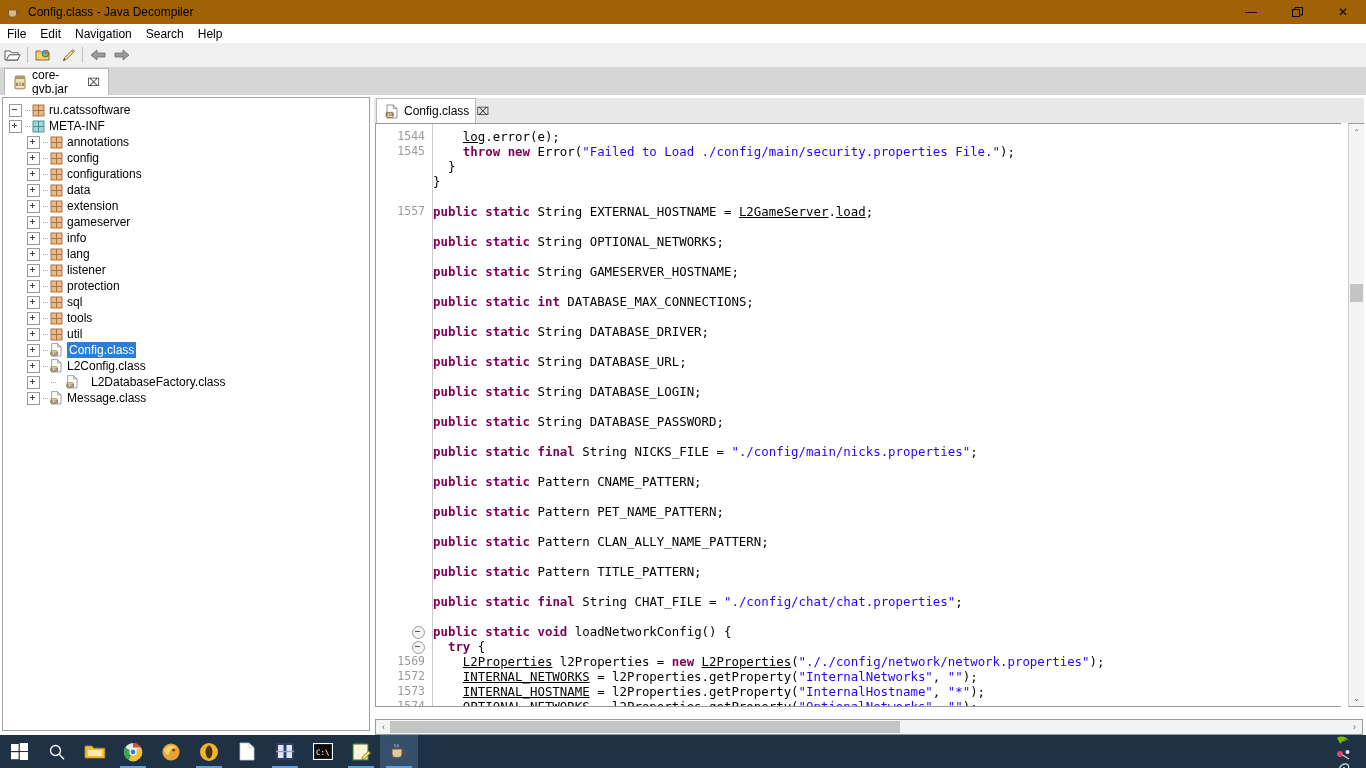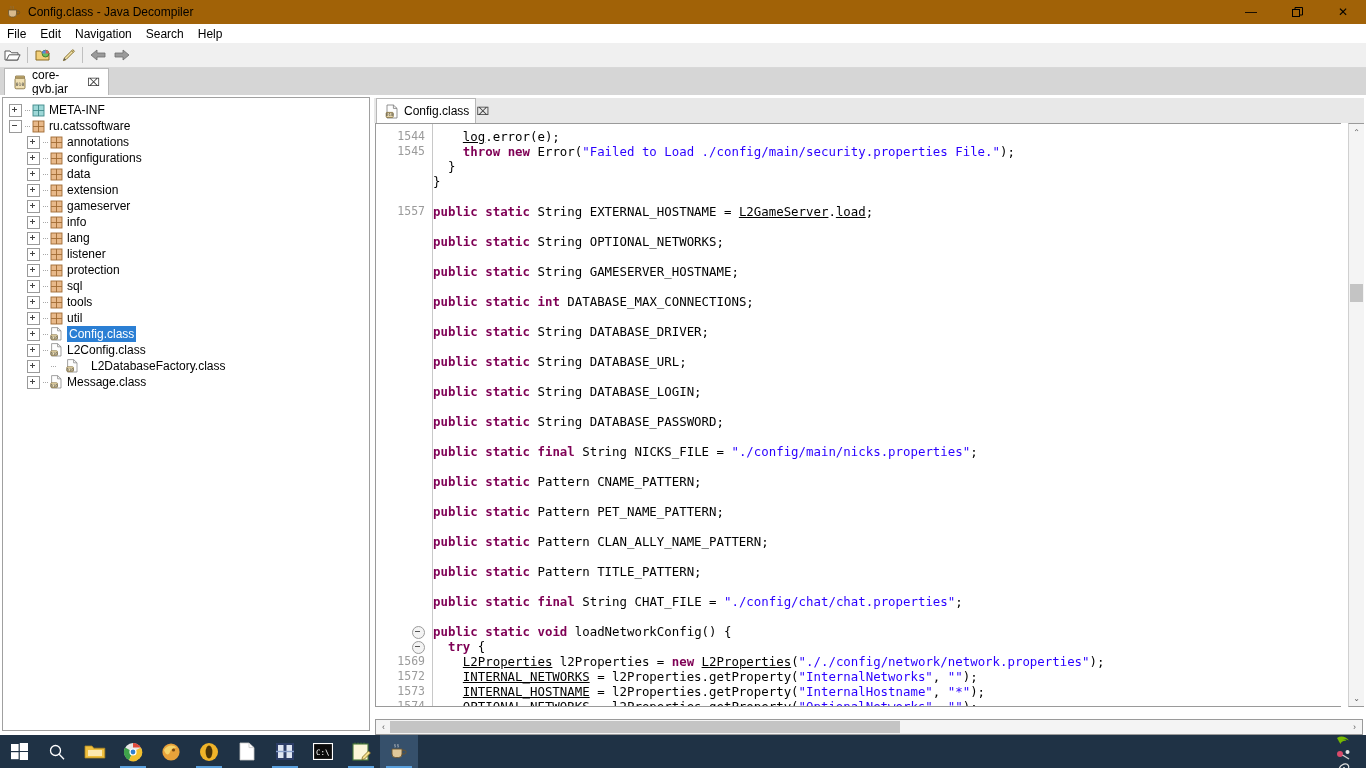--- a/index.html
+++ b/index.html
@@ -407,45 +407,54 @@
       <span>core-gvb.jar</span>
       <span class="tab-close">⌧</span>
     </div>
   </div>
 
   <div class="main">
 
     <div class="treepanel">
       <div class="tree" id="tree-root">
           <div class="tree-row" style="padding-left: 6px;">
+            <span class="expander"></span>
+            <span class="dots"></span>
+            <span class="pkg-icon"><svg width="13" height="13" viewBox="0 0 13 13">
+                <rect x="1" y="1" width="11" height="11" fill="#e8b98a" stroke="#a06b33" stroke-width="0.9"></rect>
+                <path d="M6.5 1 V12 M1 6.5 H12" stroke="#a06b33" stroke-width="0.9"></path>
+              </svg></span>
+            <span class="tree-label">ru.catssoftware</span>
+          </div>
+          <div class="tree-row" style="padding-left: 6px;">
             <span class="expander plus"></span>
             <span class="dots"></span>
             <span class="pkg-icon"><svg width="13" height="13" viewBox="0 0 13 13">
                 <rect x="1" y="1" width="11" height="11" fill="#9ed8d8" stroke="#3f8a8a" stroke-width="0.9"></rect>
                 <path d="M6.5 1 V12 M1 6.5 H12" stroke="#3f8a8a" stroke-width="0.9"></path>
               </svg></span>
             <span class="tree-label">META-INF</span>
           </div>
-          <div class="tree-row" style="padding-left: 6px;">
-            <span class="expander"></span>
-            <span class="dots"></span>
-            <span class="pkg-icon"><svg width="13" height="13" viewBox="0 0 13 13">
-                <rect x="1" y="1" width="11" height="11" fill="#e8b98a" stroke="#a06b33" stroke-width="0.9"></rect>
-                <path d="M6.5 1 V12 M1 6.5 H12" stroke="#a06b33" stroke-width="0.9"></path>
-              </svg></span>
-            <span class="tree-label">ru.catssoftware</span>
-          </div>
           <div class="tree-row" style="padding-left: 24px;">
             <span class="expander plus"></span>
             <span class="dots"></span>
             <span class="pkg-icon"><svg width="13" height="13" viewBox="0 0 13 13">
                 <rect x="1" y="1" width="11" height="11" fill="#e8b98a" stroke="#a06b33" stroke-width="0.9"></rect>
                 <path d="M6.5 1 V12 M1 6.5 H12" stroke="#a06b33" stroke-width="0.9"></path>
               </svg></span>
             <span class="tree-label">annotations</span>
+          </div>
+          <div class="tree-row" style="padding-left: 24px;">
+            <span class="expander plus"></span>
+            <span class="dots"></span>
+            <span class="pkg-icon"><svg width="13" height="13" viewBox="0 0 13 13">
+                <rect x="1" y="1" width="11" height="11" fill="#e8b98a" stroke="#a06b33" stroke-width="0.9"></rect>
+                <path d="M6.5 1 V12 M1 6.5 H12" stroke="#a06b33" stroke-width="0.9"></path>
+              </svg></span>
+            <span class="tree-label">config</span>
           </div>
           <div class="tree-row" style="padding-left: 24px;">
             <span class="expander plus"></span>
             <span class="dots"></span>
             <span class="pkg-icon"><svg width="13" height="13" viewBox="0 0 13 13">
                 <rect x="1" y="1" width="11" height="11" fill="#e8b98a" stroke="#a06b33" stroke-width="0.9"></rect>
                 <path d="M6.5 1 V12 M1 6.5 H12" stroke="#a06b33" stroke-width="0.9"></path>
               </svg></span>
             <span class="tree-label">configurations</span>
           </div>

